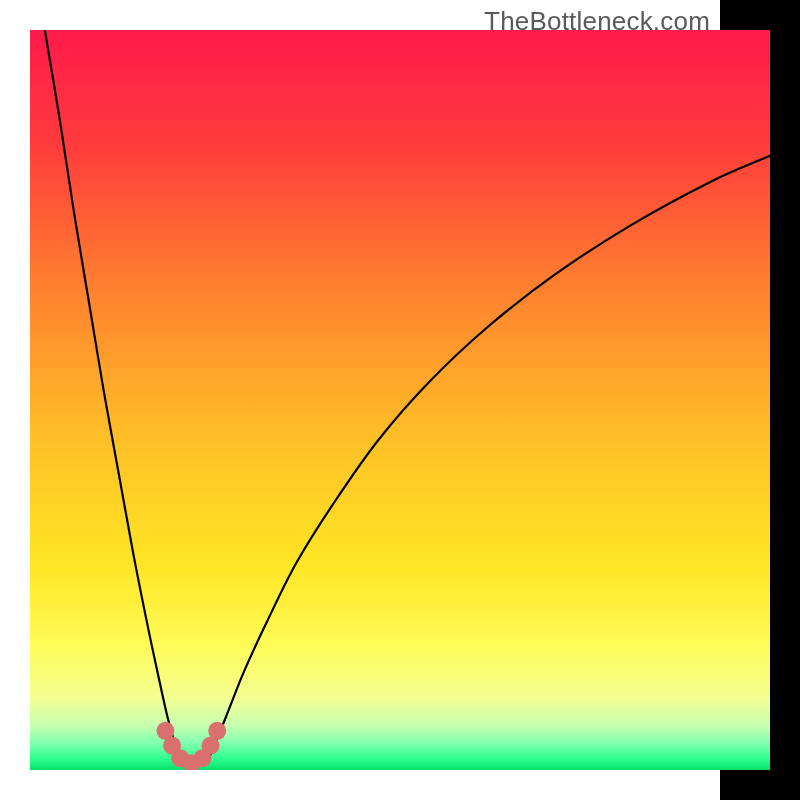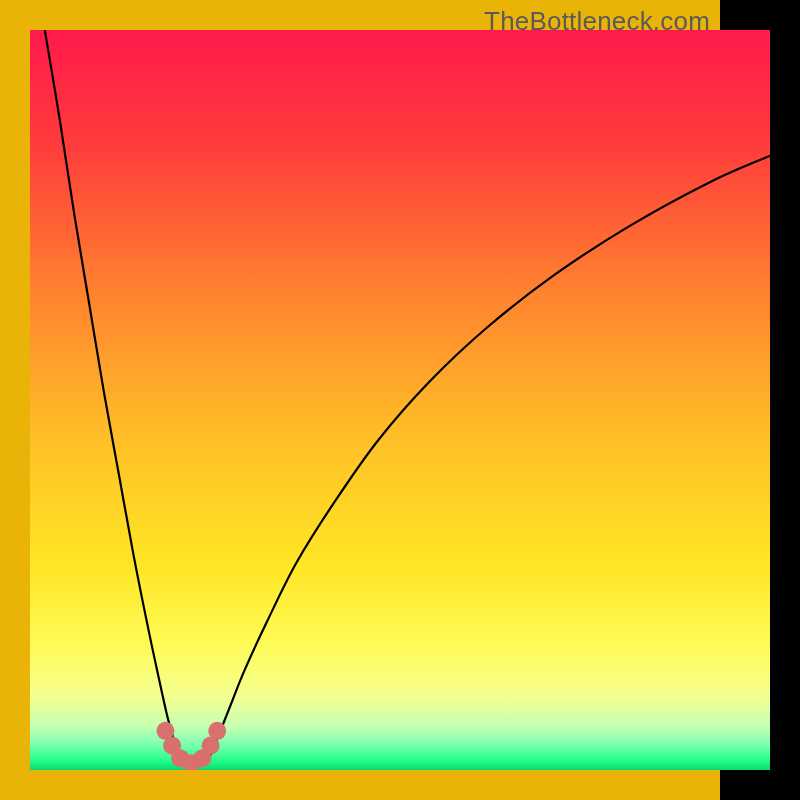--- a/index.html
+++ b/index.html
@@ -8,21 +8,21 @@
     width: 800px;
     height: 800px;
     overflow: hidden;
     background: #000;
     font-family: Arial, Helvetica, sans-serif;
   }
   .stage {
     position: relative;
     width: 720px;
     height: 800px;
-    background: #eab308;
+    background: #ffffff;
   }
   .plot {
     position: absolute;
     left: 30px;
     top: 30px;
     width: 740px;
     height: 740px;
     overflow: hidden;
   }
   .watermark {

